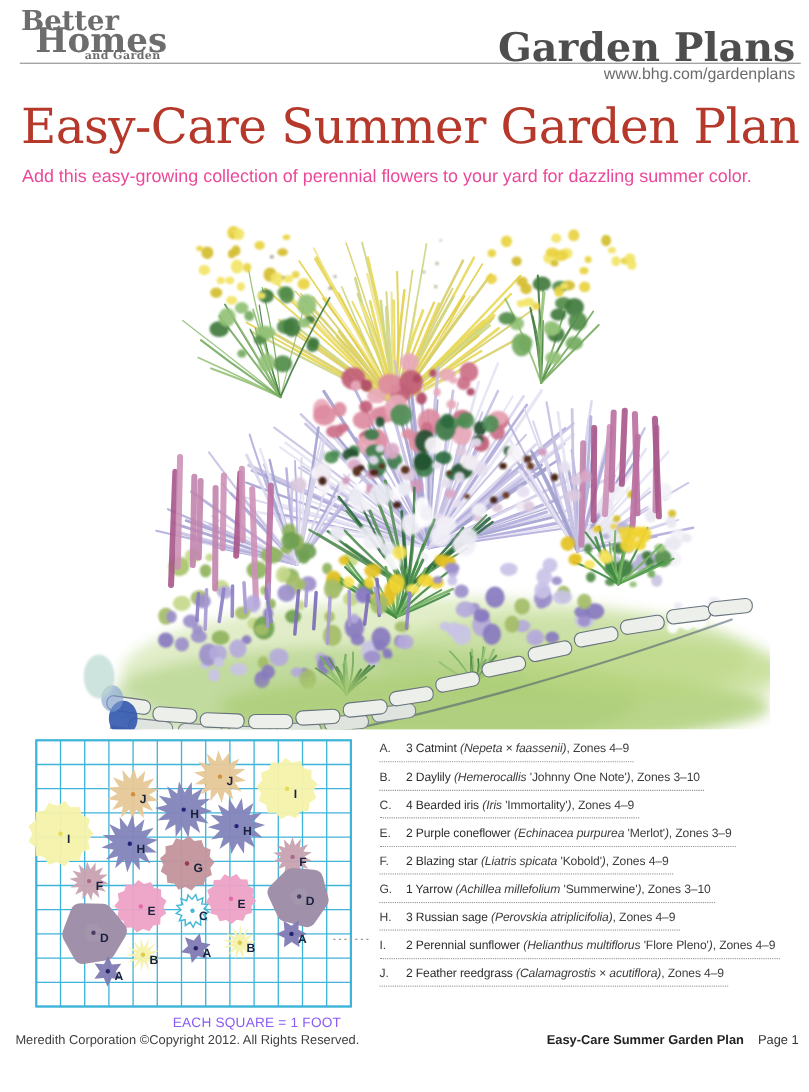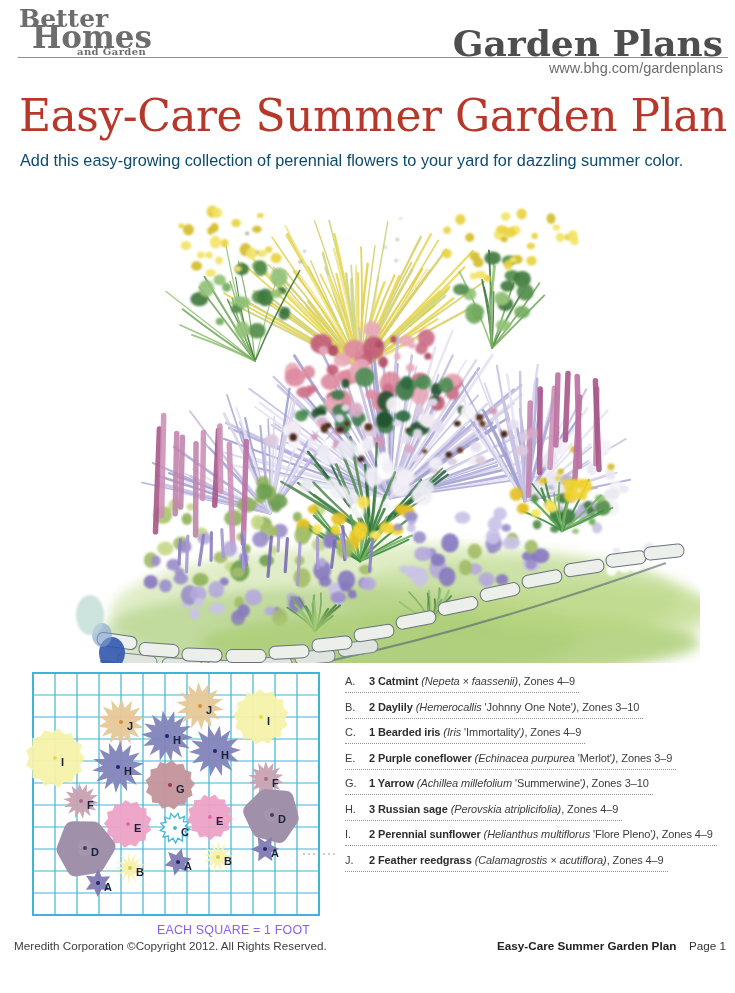--- a/index.html
+++ b/index.html
@@ -13,34 +13,34 @@
   .logo-h{left:32px;top:22px;font-size:31px;}
   .logo-g{left:77px;top:47px;font-size:10px;letter-spacing:.4px;font-weight:700;}
   .hrule{position:absolute;left:18px;top:57px;width:710px;border-top:1px solid #8e8e8e;}
   .section-title{position:absolute;right:12px;top:24px;font-family:"DejaVu Serif",serif;
        font-weight:700;font-size:36px;color:#4e4e4e;line-height:1.1;}
   .site-url{position:absolute;right:12px;top:60px;font-size:14.5px;color:#6c6c6c;text-align:right;}
 
   
   .title{position:absolute;left:19px;top:90px;margin:0;font-family:"DejaVu Serif",serif;
        font-weight:400;font-size:44px;color:#b5382b;letter-spacing:-.5px;white-space:nowrap;}
-  .subtitle{position:absolute;left:20px;top:151px;font-size:16.3px;color:#0c4a6e;white-space:nowrap;}
+  .subtitle{position:absolute;left:20px;top:151px;font-size:16.3px;color:#ec4899;white-space:nowrap;}
 
   
   #illus{position:absolute;left:60px;top:183px;width:640px;height:480px;}
   #plan{position:absolute;left:20px;top:660px;width:332px;height:268px;}
   .caption{position:absolute;left:157px;top:923px;font-size:12.4px;color:#8b5cf6;letter-spacing:.2px;}
 
   
   #plist{position:absolute;left:345px;top:675px;width:390px;}
   .pl-item{width:fit-content;max-width:392px;white-space:nowrap;font-size:11px;line-height:13px;
        color:#3c3c3c;padding:0 4px 4px 0;border-bottom:1px dotted #8f8f8f;margin-bottom:7.5px;
        letter-spacing:-.1px;}
   .pl-letter{display:inline-block;width:24px;}
-  .pl-item b{font-weight:700;color:#2d2d2d;}
+  .pl-item b{font-weight:400;color:#2d2d2d;}
 
   
   .foot-left{position:absolute;left:14px;top:939px;font-size:11.7px;color:#3d3d3d;}
   .foot-title{position:absolute;left:497px;top:939px;font-size:11.7px;font-weight:700;color:#222;}
   .foot-page{position:absolute;left:689px;top:939px;font-size:11.7px;color:#333;}
 </style>
 </head>
 <body>
 
 <div id="page">
@@ -1115,22 +1115,23 @@
         <text x="164" y="210" font-family="&quot;Liberation Sans&quot;,sans-serif" font-size="11" font-weight="bold" fill="#18223c">A</text>
         <circle cx="78" cy="223" r="2" fill="#26256b"></circle>
         <text x="84" y="231" font-family="&quot;Liberation Sans&quot;,sans-serif" font-size="11" font-weight="bold" fill="#18223c">A</text>
       </g>
     </svg>
   <div class="caption">EACH SQUARE = 1 FOOT</div>
 
   <div id="plist">
       <div class="pl-item"><span class="pl-letter">A.</span><span><b>3 Catmint</b> <i>(Nepeta × faassenii</i><i>)</i>, Zones 4–9</span></div>
       <div class="pl-item"><span class="pl-letter">B.</span><span><b>2 Daylily</b> <i>(Hemerocallis</i> 'Johnny One Note'<i>)</i>, Zones 3–10</span></div>
-      <div class="pl-item"><span class="pl-letter">C.</span><span><b>1 Bearded iris</b> <i>(Iris</i> 'Immortality'<i>)</i>, Zones 4–9</span></div>
+      <div class="pl-item"><span class="pl-letter">C.</span><span><b>4 Bearded iris</b> <i>(Iris</i> 'Immortality'<i>)</i>, Zones 4–9</span></div>
       <div class="pl-item"><span class="pl-letter">E.</span><span><b>2 Purple coneflower</b> <i>(Echinacea purpurea</i> 'Merlot'<i>)</i>, Zones 3–9</span></div>
+      <div class="pl-item"><span class="pl-letter">F.</span><span><b>2 Blazing star</b> <i>(Liatris spicata</i> 'Kobold'<i>)</i>, Zones 4–9</span></div>
       <div class="pl-item"><span class="pl-letter">G.</span><span><b>1 Yarrow</b> <i>(Achillea millefolium</i> 'Summerwine'<i>)</i>, Zones 3–10</span></div>
       <div class="pl-item"><span class="pl-letter">H.</span><span><b>3 Russian sage</b> <i>(Perovskia atriplicifolia</i><i>)</i>, Zones 4–9</span></div>
       <div class="pl-item"><span class="pl-letter">I.</span><span><b>2 Perennial sunflower</b> <i>(Helianthus multiflorus</i> 'Flore Pleno'<i>)</i>, Zones 4–9</span></div>
       <div class="pl-item"><span class="pl-letter">J.</span><span><b>2 Feather reedgrass</b> <i>(Calamagrostis × acutiflora</i><i>)</i>, Zones 4–9</span></div>
     </div>
 
   <div class="foot-left">Meredith Corporation ©Copyright 2012. All Rights Reserved.</div>
   <div class="foot-title">Easy-Care Summer Garden Plan</div>
   <div class="foot-page">Page 1</div>
 </div>

